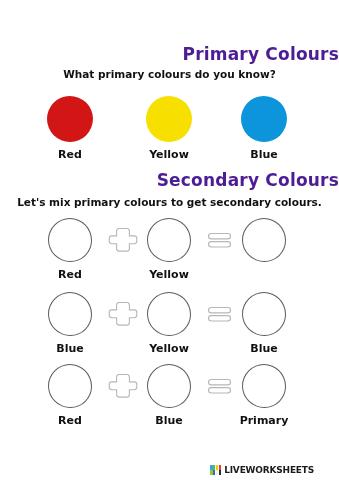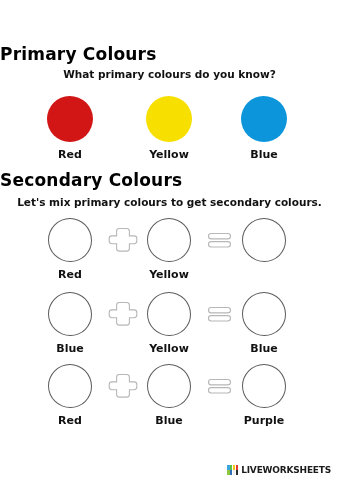--- a/index.html
+++ b/index.html
@@ -18,25 +18,25 @@
 
   .sheet {
     width: 339px;
     height: 480px;
     position: relative;
     box-sizing: border-box;
   }
 
   
   .section-title {
-    text-align: left;
+    text-align: right;
     font-size: 17px;
     font-weight: bold;
     letter-spacing: 0.2px;
-    color: #000000;
+    color: #4c1d95;
     font-family: "DejaVu Sans", sans-serif;
   }
   .section-sub {
     text-align: center;
     font-size: 10.5px;
     font-weight: bold;
     color: #111111;
     font-family: "DejaVu Sans", sans-serif;
   }
 
@@ -119,21 +119,21 @@
     position: absolute;
     top: 6px;
   }
   .op.plus  { left: 108px; width: 30px; height: 32px; }
   .op.equal { left: 205px; width: 30px; height: 32px; }
   .op svg { display: block; }
 
   
   .watermark {
     position: absolute;
-    right: 8px;
+    right: 25px;
     bottom: 5px;
     display: flex;
     align-items: center;
     gap: 3px;
   }
   .wm-logo {
     width: 11px;
     height: 10px;
     display: grid;
     grid-template-columns: repeat(4, 1fr);
@@ -268,21 +268,21 @@
 
     <div class="op equal">
       <svg width="30" height="32" viewBox="0 0 30 32">
         <rect x="3.5" y="9.5" width="22" height="5.4" rx="2.7" fill="#ffffff" stroke="#b7b7b7" stroke-width="1.1"></rect>
         <rect x="3.5" y="17.6" width="22" height="5.4" rx="2.7" fill="#ffffff" stroke="#b7b7b7" stroke-width="1.1"></rect>
       </svg>
     </div>
 
     <div class="mix-cell k2">
       <div class="empty-circle"></div>
-      <div class="mix-label">Purple</div>
+      <div class="mix-label">Primary</div>
     </div>
   </div>
 
   <div class="watermark">
     <span class="wm-logo" id="wm-logo">
       <i style="background: rgb(61, 165, 224);"></i>
         <i style="background: rgb(95, 187, 70);"></i>
         <i style="background: rgb(245, 197, 24);"></i>
         <i style="background: rgb(224, 59, 47);"></i>
         <i style="background: rgb(142, 198, 63);"></i>

